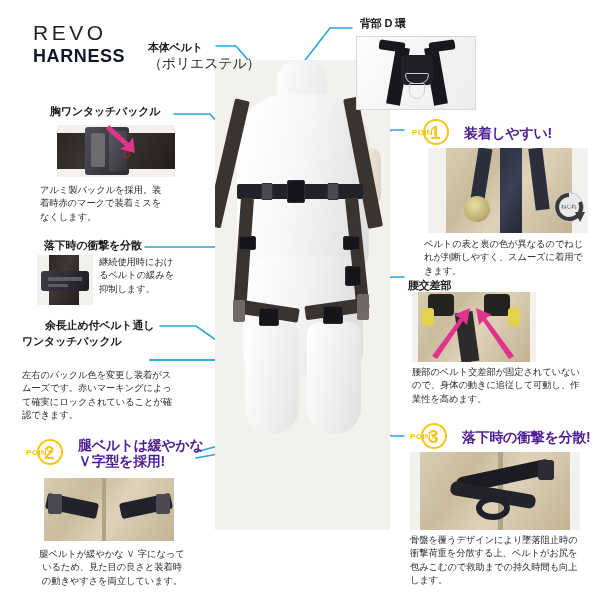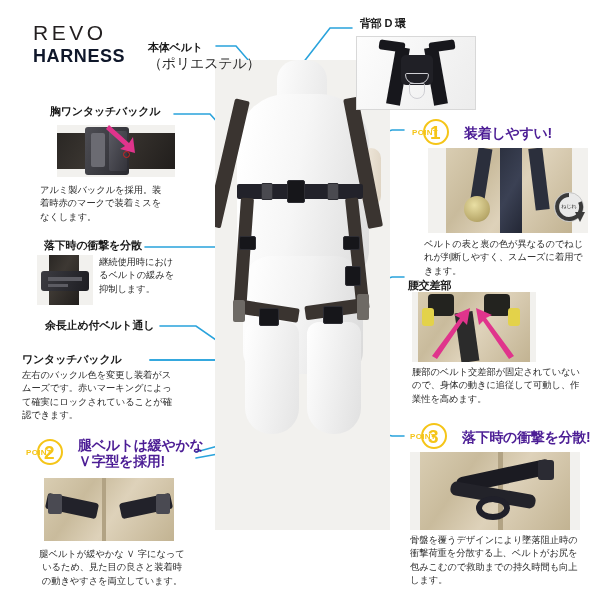--- a/index.html
+++ b/index.html
@@ -222,21 +222,21 @@
     <div class="abs" style="left:4px;top:16px;width:48px;height:20px;background:linear-gradient(110deg,#3c3c42,#1d1d22);border-radius:3px;"></div>
     <div class="abs" style="left:11px;top:22px;width:34px;height:4px;background:#5c5c63;"></div>
     <div class="abs" style="left:11px;top:29px;width:20px;height:3px;background:#5c5c63;"></div>
   </div>
   <div class="abs" style="left:45px;top:318px;">
     <div class="cal-title">余長止め付ベルト通し</div>
   </div>
 
   <div class="abs body-text" style="left:99px;top:256px;width:78px;">継続使用時におけるベルトの緩みを抑制します。</div>
 
-  <div class="abs" style="left:22px;top:352px;">
+  <div class="abs" style="left:22px;top:334px;">
     <div class="cal-title">ワンタッチバックル</div>
   </div>
   <div class="abs body-text" style="left:22px;top:369px;width:152px;">左右のバックル色を変更し装着がスムーズです。赤いマーキングによって確実にロックされていることが確認できます。</div>
 
   <div class="point-badge" style="left:26px;top:440px;">
     <div class="point-ring">
       <div class="ring"></div>
       <div class="word">POINT</div>
       <div class="num">2</div>
     </div>

